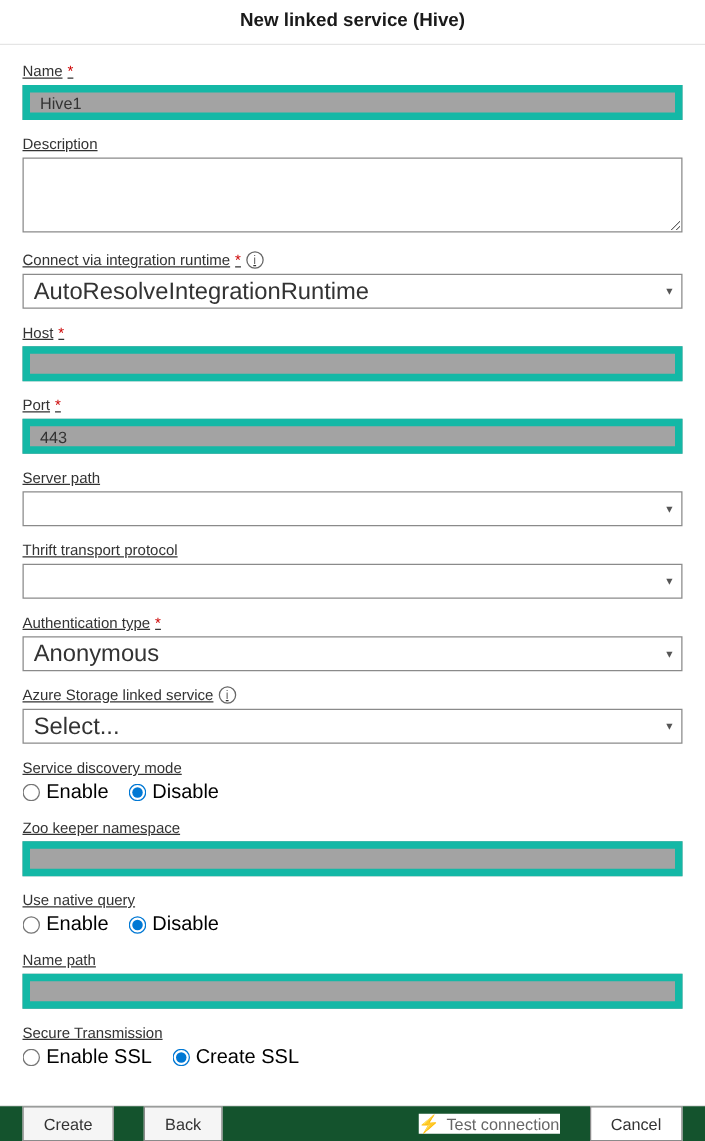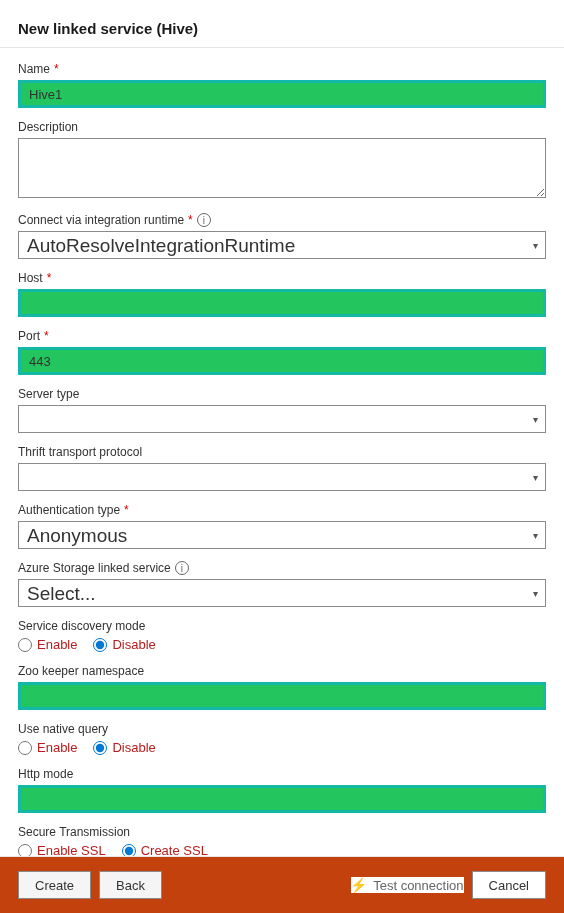--- a/index.html
+++ b/index.html
@@ -15,71 +15,73 @@
       flex-direction: column;
     }
     .panel {
       flex: 1;
       display: flex;
       flex-direction: column;
       overflow: hidden;
       position: relative;
     }
     .panel-header {
-      padding: 20px 18px 10px 18px;
+      padding: 8px 18px 10px 18px;
       font-size: 15px;
       font-weight: 600;
       color: #1a1a1a;
       border-bottom: 1px solid #e5e5e5;
       flex-shrink: 0;
+      text-align: center;
     }
     .panel-body {
       flex: 1;
       overflow-y: auto;
       padding: 14px 18px;
     }
     .panel-body::-webkit-scrollbar { width: 8px; }
     .panel-body::-webkit-scrollbar-track { background: #f0f0f0; }
     .panel-body::-webkit-scrollbar-thumb { background: #c0c0c0; }
     .field-group {
       margin-bottom: 12px;
     }
     .field-label {
       font-size: 12px;
       color: #333;
       margin-bottom: 4px;
       display: flex;
       align-items: center;
       gap: 4px;
+      text-decoration: underline;
     }
     .required-star {
       color: #c00;
     }
     .info-icon {
       display: inline-flex;
       align-items: center;
       justify-content: center;
       width: 14px;
       height: 14px;
       border-radius: 50%;
       border: 1px solid #666;
       font-size: 10px;
       color: #666;
       cursor: pointer;
       flex-shrink: 0;
     }
     input[type="text"] {
       width: 100%;
       height: 28px;
-      border: 3px solid #14b8a6;
+      border: 6px solid #14b8a6;
       padding: 0 8px;
       font-size: 13px;
       color: #333;
       outline: none;
-      background: #22c55e;
+      background: #a3a3a3;
     }
     textarea {
       width: 100%;
       height: 60px;
       border: 1px solid #8a8a8a;
       padding: 6px 8px;
       font-size: 13px;
       color: #333;
       resize: vertical;
       outline: none;
@@ -122,30 +124,30 @@
       gap: 5px;
       cursor: pointer;
     }
     .radio-item input[type="radio"] {
       accent-color: #0078d4;
       width: 14px;
       height: 14px;
       cursor: pointer;
     }
     .radio-label {
-      font-size: 13px;
-      color: #b91c1c;
+      font-size: 16px;
+      color: #000000;
     }
     .panel-footer {
       border-top: 1px solid #e5e5e5;
-      padding: 14px 18px;
-      display: flex;
-      align-items: center;
-      gap: 8px;
-      background: #c2410c;
+      padding: 0 18px;
+      display: flex;
+      align-items: center;
+      gap: 24px;
+      background: #14532d;
       flex-shrink: 0;
     }
     .btn {
       height: 28px;
       padding: 0 16px;
       font-size: 13px;
       cursor: pointer;
       border: 1px solid #8a8a8a;
       background: #f5f5f5;
       color: #333;
@@ -223,21 +225,21 @@
 
     <div class="field-group">
       <div class="field-label">
         <span>Port</span>
         <span class="required-star">*</span>
       </div>
       <input type="text" value="443" style="">
     </div>
 
     <div class="field-group">
-      <div class="field-label">Server type</div>
+      <div class="field-label">Server path</div>
       <div class="select-wrapper">
         <select class="select-field">
           <option value=""></option>
         </select>
         <span class="select-arrow">▾</span>
       </div>
     </div>
 
     <div class="field-group">
       <div class="field-label">Thrift transport protocol</div>
@@ -302,21 +304,21 @@
           <span class="radio-label">Enable</span>
         </label>
         <label class="radio-item">
           <input type="radio" name="native_query" value="disable" checked="" style="">
           <span class="radio-label">Disable</span>
         </label>
       </div>
     </div>
 
     <div class="field-group">
-      <div class="field-label">Http mode</div>
+      <div class="field-label">Name path</div>
       <input type="text" value="" style="">
     </div>
 
     <div class="field-group">
       <div class="field-label">Secure Transmission</div>
       <div class="radio-group">
         <label class="radio-item">
           <input type="radio" name="secure_transmission" value="enable_ssl" style="">
           <span class="radio-label">Enable SSL</span>
         </label>

